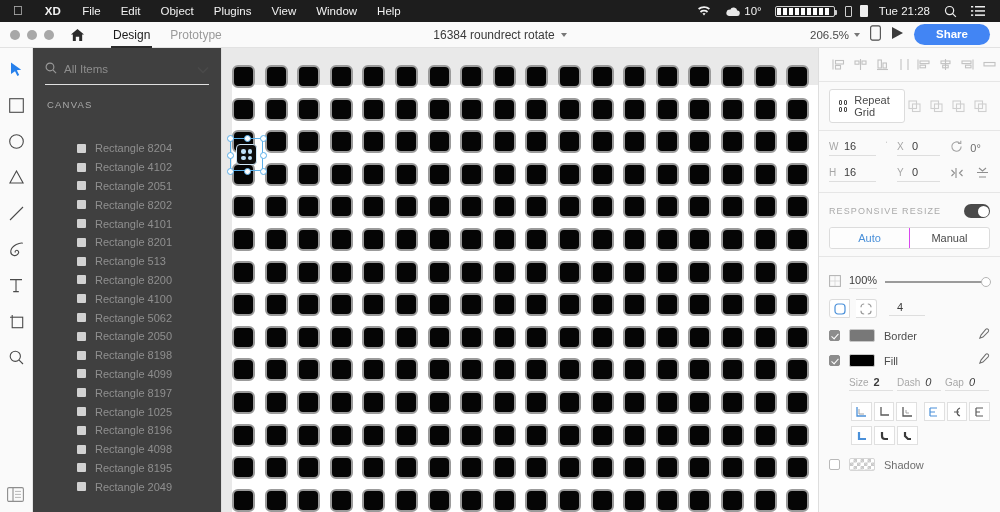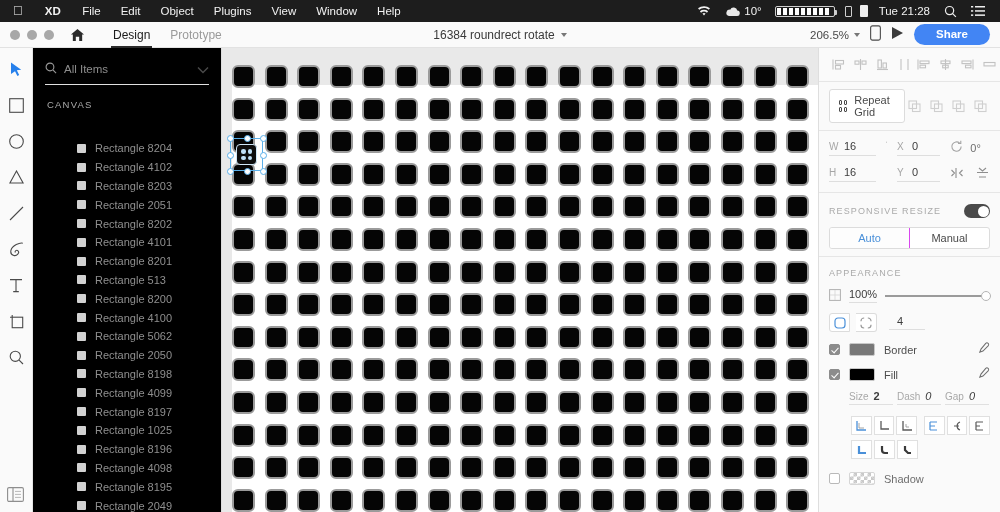--- a/index.html
+++ b/index.html
@@ -72,21 +72,21 @@
     position: absolute; top: 48px; left: 0; width: 33px; bottom: 0;
     background: #fafafa; border-right: 1px solid #e4e4e4;
     display: flex; flex-direction: column; align-items: center; padding-top: 10px; gap: 14px;
   }
   .tool { width: 22px; height: 22px; display: flex; align-items: center; justify-content: center; }
   .panel-toggle { position: absolute; bottom: 6px; left: 7px; }
 
   
   .layers {
     position: absolute; top: 48px; left: 33px; width: 189px; bottom: 0;
-    background: #000000; border-right: 1px solid #dedede; overflow: hidden;
+    background: #404040; border-right: 1px solid #dedede; overflow: hidden;
   }
   .search-row {
     display: flex; align-items: center; gap: 7px;
     margin: 12px 12px 0 12px; padding-bottom: 6px; border-bottom: 1px solid #e0e0e0;
   }
   .search-row .txt { font-size: 11.5px; color: #8d8d8d; flex: 1; }
   .canvas-hdr {
     font-size: 9.5px; color: #a9a9a9; letter-spacing: 1.2px;
     padding: 14px 0 5px 14px;
   }
@@ -353,24 +353,20 @@
     </div>
     <div class="canvas-hdr">CANVAS</div>
     <div class="layerlist" id="layerlist">
         <div class="layer-row">
           <span class="layer-sw"></span>
           <span>Rectangle 8204</span>
         </div>
         <div class="layer-row">
           <span class="layer-sw"></span>
           <span>Rectangle 4102</span>
-        </div>
-        <div class="layer-row">
-          <span class="layer-sw"></span>
-          <span>Rectangle 8203</span>
         </div>
         <div class="layer-row">
           <span class="layer-sw"></span>
           <span>Rectangle 2051</span>
         </div>
         <div class="layer-row">
           <span class="layer-sw"></span>
           <span>Rectangle 8202</span>
         </div>
         <div class="layer-row">
@@ -900,21 +896,20 @@
             <i></i>
           </span>
       </div>
       <div class="segbtns">
         <div class="segbtn sel">Auto</div>
         <div class="segbtn">Manual</div>
       </div>
     </div>
 
     <div class="sec" style="border-bottom:none;">
-      <div class="secthdr" style="padding-top:4px;">APPEARANCE</div>
 
       <div class="oprow">
         <span>
           <svg width="12" height="12" viewBox="0 0 12 12">
               <rect x="0.6" y="0.6" width="10.8" height="10.8" stroke="#b0b0b0" stroke-width="1" fill="none"></rect>
               <path d="M1 6h10M6 1v10" stroke="#d4d4d4" stroke-width=".8"></path>
             </svg>
         </span>
         <span style="color:#3c3c3c;border-bottom:1px solid #dedede;padding-bottom:2px;">100%</span>
         <span class="slider">

